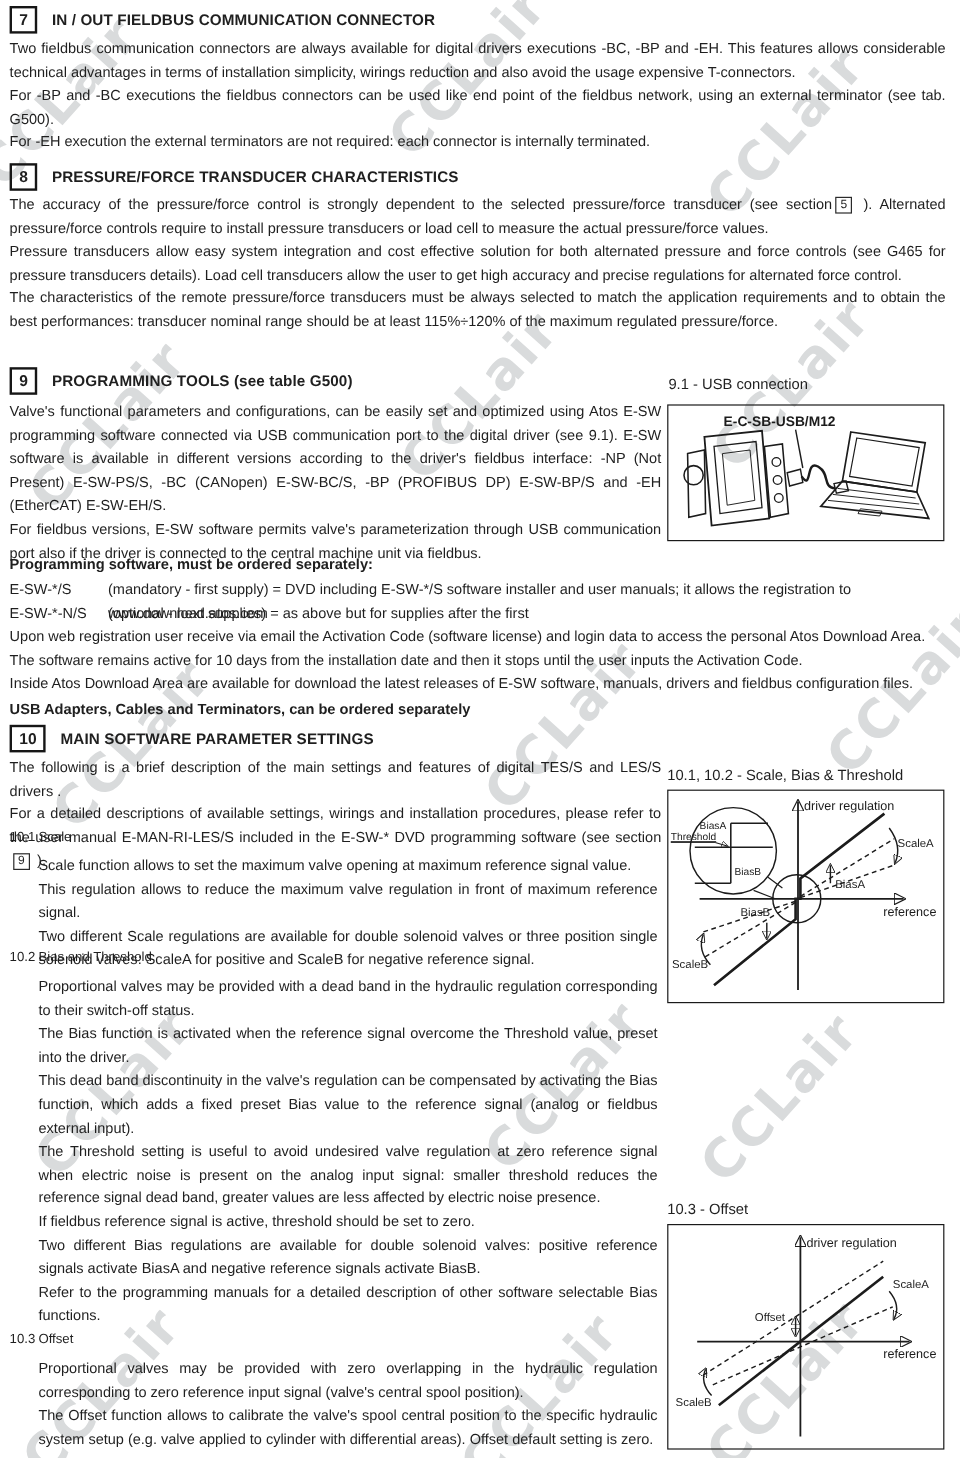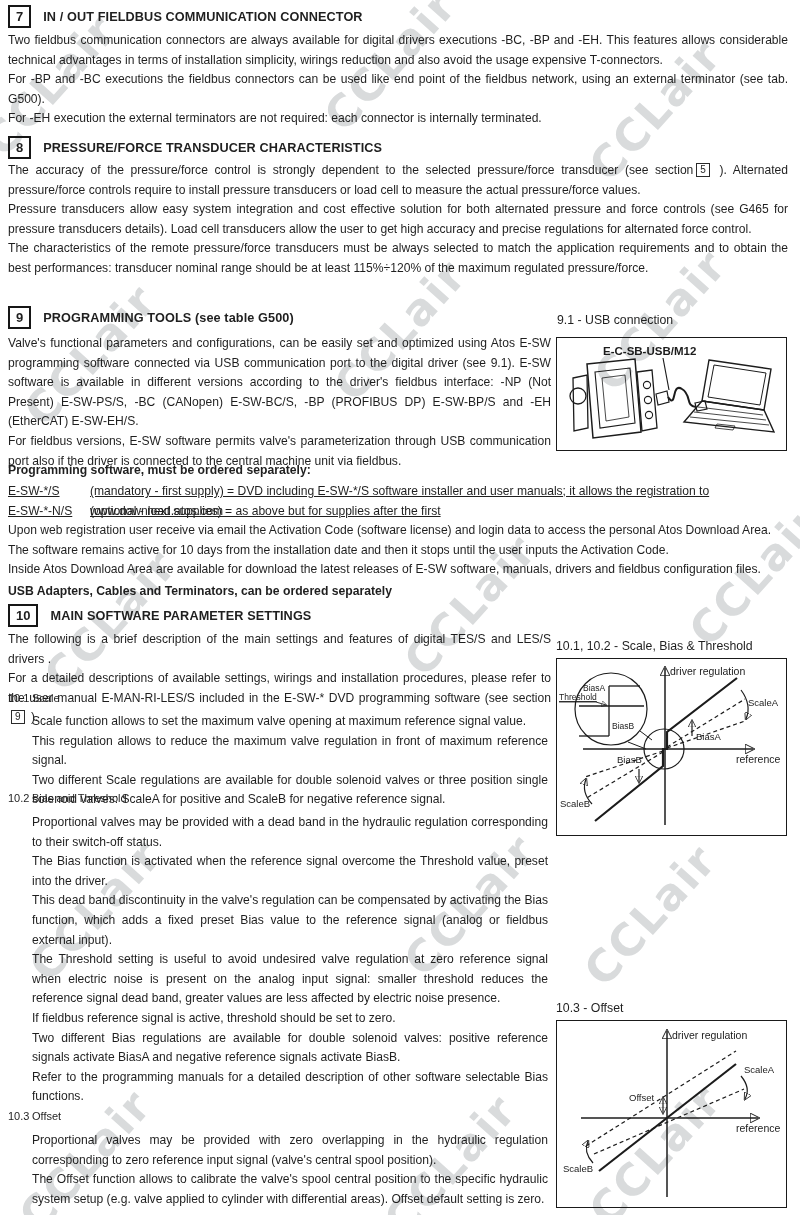--- a/index.html
+++ b/index.html
@@ -13,21 +13,21 @@
   
   .blk{position:absolute;z-index:1;}
   .para{font-size:12.1px;line-height:19.6px;text-align:justify;margin:0;}
   .sec-head{display:flex;align-items:center;gap:12px;}
   .numbox{border:2px solid #161616;font-weight:bold;font-size:13px;line-height:17px;
           padding:1px 6px;text-align:center;}
   .sec-title{font-weight:bold;font-size:12.7px;letter-spacing:.1px;}
   .refbox{display:inline-block;border:1.3px solid #2a2a2a;padding:0 3px;font-size:10px;
           line-height:12px;margin:0 3px;vertical-align:1px;font-weight:normal;}
   .bold-line{font-weight:bold;font-size:12.2px;line-height:19.6px;}
-  .sw-row{display:flex;font-size:12.1px;line-height:19.6px;text-decoration:underline;}
+  .sw-row{display:flex;font-size:12.1px;line-height:19.6px;}
   .sw-code{width:82px;flex:none;}
   .sub-head{font-weight:normal;font-size:11px;display:flex;}
   .sub-num{width:24px;flex:none;}
   .fig-title{font-weight:normal;font-size:12.3px;}
   .fig-box{position:absolute;border:1.6px solid #1a1a1a;background:transparent;text-align:center;}
   svg text{font-family:"Liberation Sans", sans-serif;fill:#1c1c1c;}
   svg .ax-lab{font-size:10.5px;}
   svg .sm-lab{font-size:9.5px;}
   svg .xs-lab{font-size:8.5px;}
   svg line,svg path,svg polygon,svg circle,svg polyline{stroke:#1c1c1c;fill:none;}

